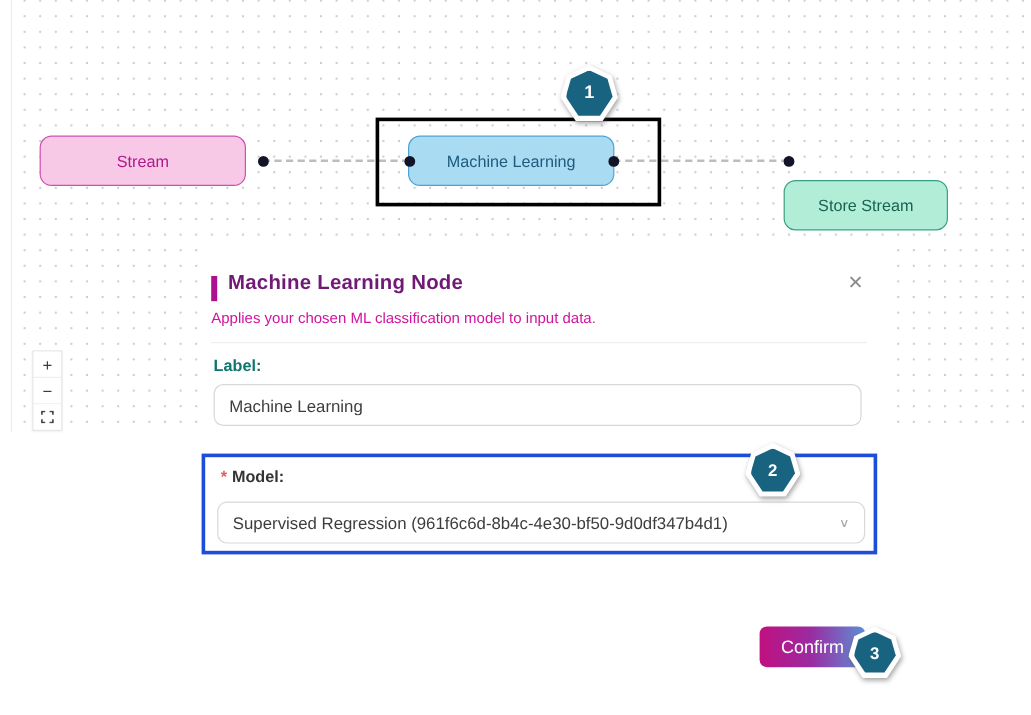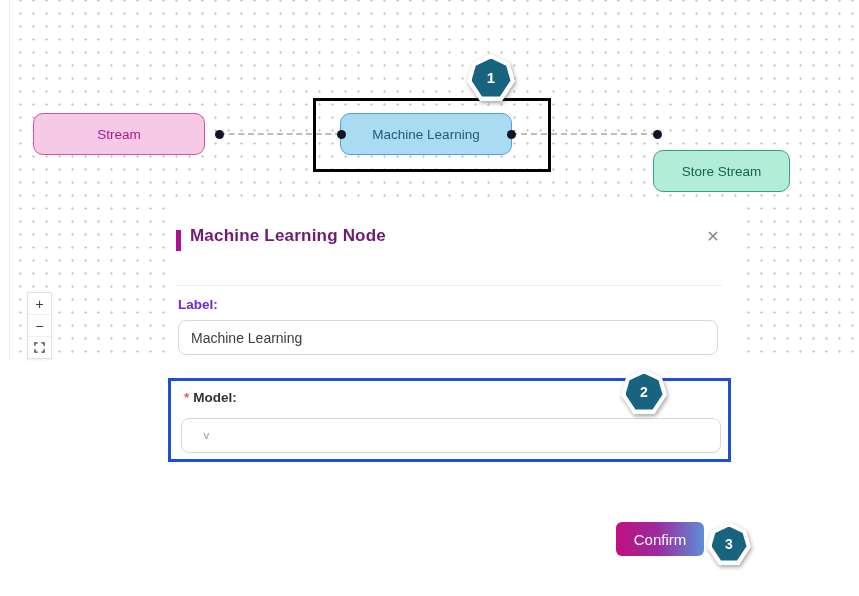--- a/index.html
+++ b/index.html
@@ -45,36 +45,36 @@
   .zoom-btn:last-child{border-bottom:none;}
 
   
   .panel{position:absolute;left:165px;top:207px;width:572px;height:280px;background:#fff;}
   .accent-bar{position:absolute;left:11px;top:23px;width:5px;height:21px;background:#ad1091;}
   .panel-title{position:absolute;left:25px;top:19px;font-size:17px;font-weight:bold;color:#701a75;letter-spacing:.2px;}
   .close-btn{position:absolute;left:536px;top:17px;width:24px;height:24px;display:flex;align-items:center;justify-content:center;
     color:#8a8a8a;font-size:16px;cursor:pointer;}
   .panel-subtitle{position:absolute;left:11px;top:51px;font-size:12.5px;color:#d112a0;}
   .divider{position:absolute;left:11px;top:78px;width:546px;height:1px;background:#ededed;}
-  .field-label{position:absolute;font-size:13.5px;font-weight:bold;color:#6d28d9;}
+  .field-label{position:absolute;font-size:13.5px;font-weight:bold;color:#0f766e;}
   .label-label{left:13px;top:90px;}
   .text-input{position:absolute;left:13px;top:113px;width:540px;height:35px;box-sizing:border-box;
     border:1px solid #d8d8d8;border-radius:8px;font-size:14px;color:#3d3d3d;padding:0 12px;
     font-family:"Liberation Sans","DejaVu Sans",sans-serif;background:#fff;outline:none;}
   .model-box{left:3px;top:171px;width:563px;height:84px;position:absolute;border:3px solid #1d4ed8;box-sizing:border-box;}
   .model-label-row{position:absolute;left:13px;top:9px;font-size:13.5px;}
   .req{color:#e25d5d;font-weight:bold;margin-right:4px;}
   .model-label{font-weight:bold;color:#333;}
   .select{position:absolute;left:10px;top:37px;width:540px;height:35px;box-sizing:border-box;border:1px solid #d8d8d8;
     border-radius:8px;background:#fff;display:flex;align-items:center;padding:0 12px;cursor:pointer;}
   .select-value{font-size:14px;color:#3d3d3d;flex:1;white-space:nowrap;overflow:hidden;}
   .chevron{color:#a8a8a8;font-size:12px;margin-left:8px;transform:scaleY(.85);}
 
   
-  .confirm-btn{position:absolute;left:616px;top:522px;width:88px;height:34px;border:none;border-radius:6px;
+  .confirm-btn{position:absolute;left:633px;top:522px;width:88px;height:34px;border:none;border-radius:6px;
     background:linear-gradient(90deg,#c0107f 0%,#9b2ba0 48%,#5d8fd6 100%);
     color:#fff;font-size:15px;font-family:"Liberation Sans","DejaVu Sans",sans-serif;cursor:pointer;
     display:flex;align-items:center;justify-content:center;}
 </style>
 </head>
 <body>
 
 <div id="stage">
 
   <div class="canvas">
@@ -119,30 +119,32 @@
             </svg>
         </span>
       </div>
     </div>
   </div>
 
   <div class="panel">
     <div class="accent-bar"></div>
     <div class="panel-title">Machine Learning Node</div>
     <div class="close-btn">✕</div>
+    <div class="panel-subtitle">Applies your chosen ML classification model to input data.</div>
     <div class="divider"></div>
 
     <div class="field-label label-label">Label:</div>
     <input class="text-input" type="text" value="Machine Learning" style="">
 
     <div class="model-box">
       <div class="model-label-row">
         <span class="req">*</span><span class="model-label">Model:</span>
       </div>
       <div class="select">
+        <span class="select-value">Supervised Regression (961f6c6d-8b4c-4e30-bf50-9d0df347b4d1)</span>
         <span class="chevron">∨</span>
       </div>
     </div>
   </div>
 
   <div class="badge badge-2">
     <div class="ring">
       <div class="core">2</div>
     </div>
   </div>

